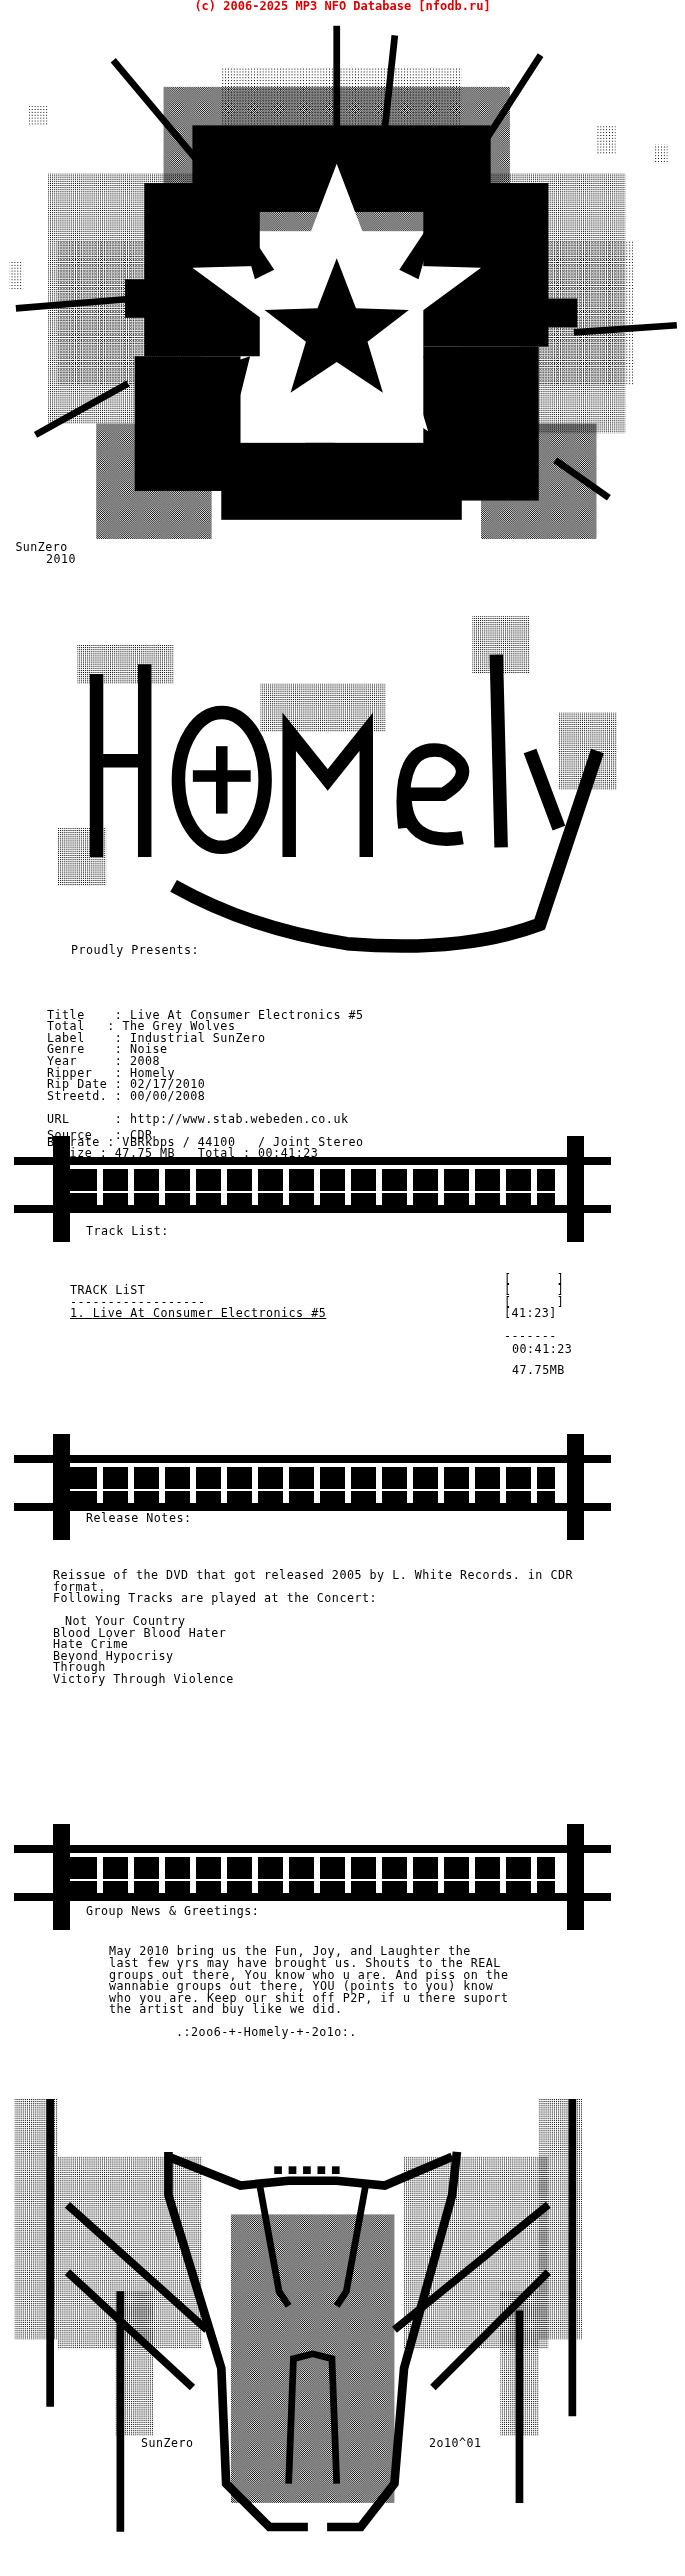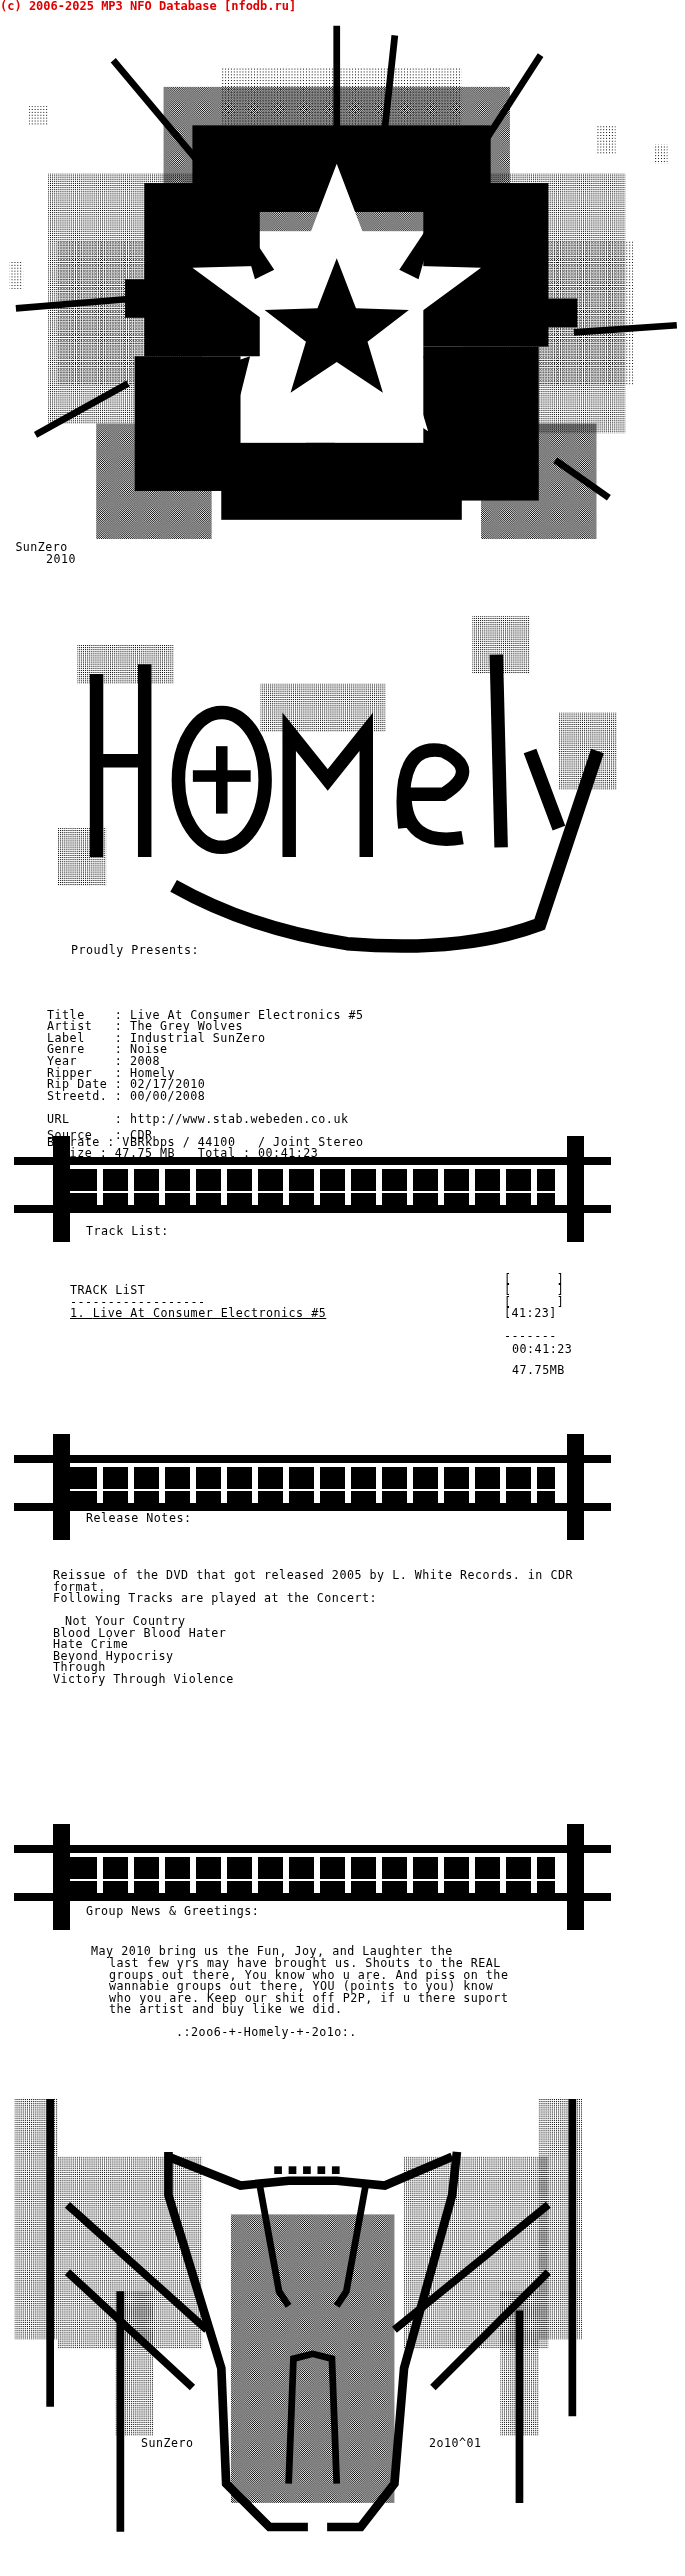--- a/index.html
+++ b/index.html
@@ -1,20 +1,20 @@
 <!DOCTYPE html>
 <html><head>
 <meta charset="utf-8">
 <style>
   html, body { margin:0; padding:0; background:#ffffff; }
   body { width:685px; height:2576px; position:relative; overflow:hidden;
          font-family:"DejaVu Sans Mono","Liberation Mono",monospace; color:#000; }
   .mono { font-family:"DejaVu Sans Mono","Liberation Mono",monospace; font-size:11.7px;
           line-height:11.7px; white-space:pre; position:absolute; letter-spacing:0.5px; }
-  .banner { position:absolute; top:0; left:0; width:685px; 
+  .banner { position:absolute; top:0; left:0; width:685px; text-align:center;
             color:#e00000; font-family:"DejaVu Sans Mono","Liberation Mono",monospace;
             font-size:12px; line-height:12.5px; font-weight:bold; }
   .art { position:absolute; }
   .dither2 { background-image: radial-gradient(#000 1.1px, transparent 1.2px);
              background-size:1.9px 1.9px; }
   
   .divider { position:absolute; left:13.5px; width:597px; height:106px; }
   .div-track { position:absolute; left:50px; right:56px; top:25px; height:48px; }
   .div-track .midbar { position:absolute; left:0; right:0; top:19px; height:10.6px; background:#000; }
   .div-track .band { position:absolute; left:0; right:0; height:11.6px; }
@@ -129,21 +129,21 @@
       <rect x="164" y="215" width="12" height="70"></rect>
       <rect x="140" y="240" width="60" height="12"></rect>
     </g>
   </svg>
 </div>
 
 <div class="mono" style="left:71px;top:945px;">Proudly Presents:</div>
 
 <div>
   <div class="mono" style="left:47px;top:1010px;"><span>Title    </span>: <span>Live At Consumer Electronics #5</span></div>
-  <div class="mono" style="left:47px;top:1021px;"><span>Artist   </span>: <span>The Grey Wolves</span></div>
+  <div class="mono" style="left:47px;top:1021px;"><span>Total   </span>: <span>The Grey Wolves</span></div>
   <div class="mono" style="left:47px;top:1033px;"><span>Label    </span>: <span>Industrial SunZero</span></div>
   <div class="mono" style="left:47px;top:1044px;"><span>Genre    </span>: <span>Noise</span></div>
   <div class="mono" style="left:47px;top:1056px;"><span>Year     </span>: <span>2008</span></div>
   <div class="mono" style="left:47px;top:1068px;"><span>Ripper   </span>: <span>Homely</span></div>
   <div class="mono" style="left:47px;top:1079px;"><span>Rip Date </span>: <span>02/17/2010</span></div>
   <div class="mono" style="left:47px;top:1091px;"><span>Streetd. </span>: <span>00/00/2008</span></div>
   <div class="mono" style="left:47px;top:1102px;margin-top:28px;"><span>Source   </span>: <span>CDR</span></div>
   <div class="mono" style="left:47px;top:1114px;"><span>URL      </span>: <span>http://www.stab.webeden.co.uk</span></div>
   <div class="mono" style="left:47px;top:1137px;">Bitrate : VBRkbps / 44100   / Joint Stereo</div>
   <div class="mono" style="left:47px;top:1148px;">  Size : 47.75 MB   Total : 00:41:23</div>
@@ -210,21 +210,21 @@
   <div class="div-track">
     <div class="band top dither2"></div>
     <div class="midbar"></div>
     <div class="band bot dither2"></div>
   </div>
   <div style="position:absolute;left:58px;right:58px;top:29px;height:40px;background:repeating-linear-gradient(90deg,transparent 0 25px,#fff 25px 31px);"></div>
 </div>
 <div class="mono" style="left:86px;top:1906px;">Group News &amp; Greetings:</div>
 
 <div>
-  <div class="mono" style="left:91px;top:1946px;">May 2010 bring us the Fun, Joy, and Laughter the</div>
+  <div class="mono" style="left:109px;top:1946px;">May 2010 bring us the Fun, Joy, and Laughter the</div>
   <div class="mono" style="left:109px;top:1958px;">last few yrs may have brought us. Shouts to the REAL</div>
   <div class="mono" style="left:109px;top:1970px;">groups out there, You know who u are. And piss on the</div>
   <div class="mono" style="left:109px;top:1981px;">wannabie groups out there, YOU (points to you) know</div>
   <div class="mono" style="left:109px;top:1993px;">who you are. Keep our shit off P2P, if u there suport</div>
   <div class="mono" style="left:109px;top:2004px;">the artist and buy like we did.</div>
   <div class="mono" style="left:176px;top:2027px;">.:2oo6-+-Homely-+-2o1o:.</div>
 </div>
 
 <div class="art" style="left:0;top:2099px;width:685px;height:477px;">
   <svg width="685" height="477" viewBox="0 0 712 496" xmlns="http://www.w3.org/2000/svg">

